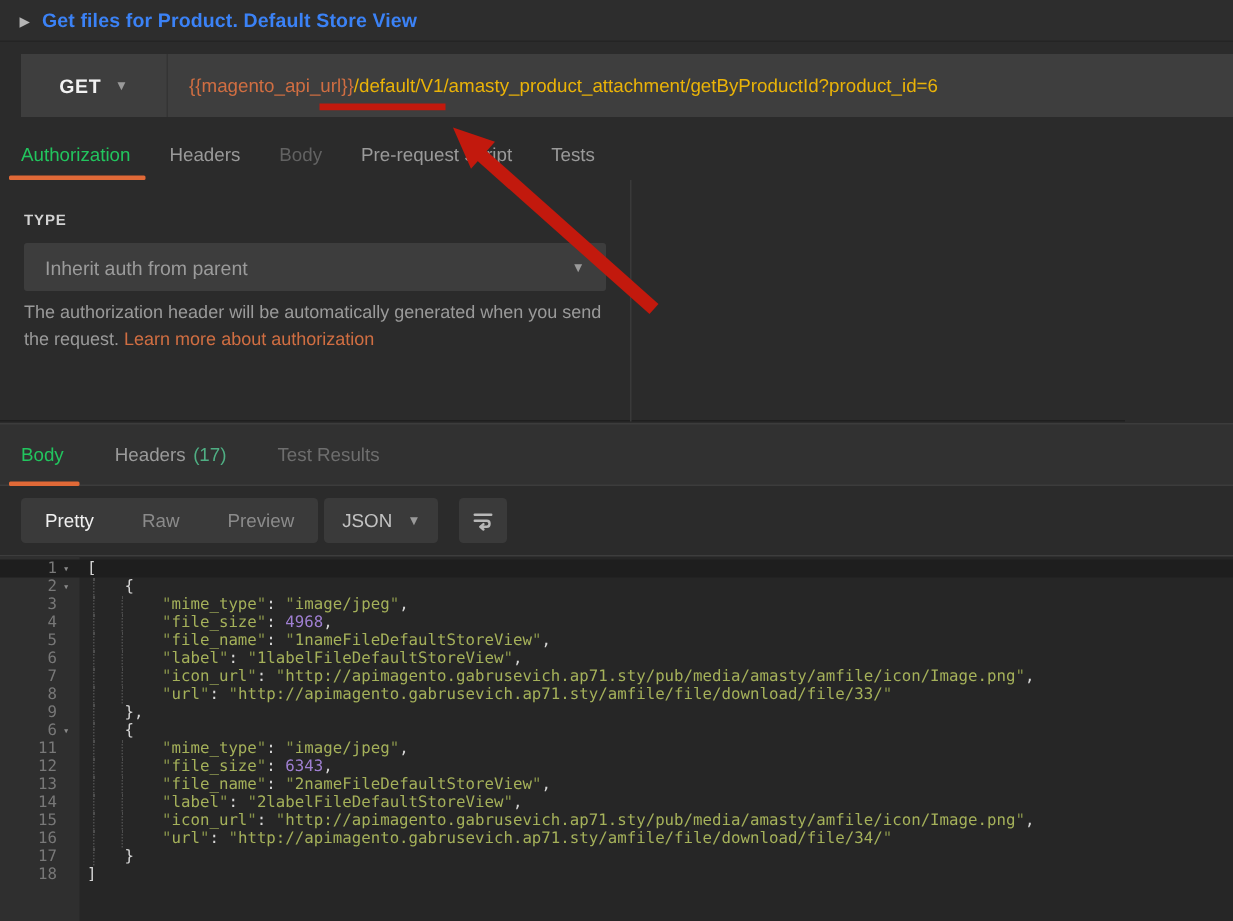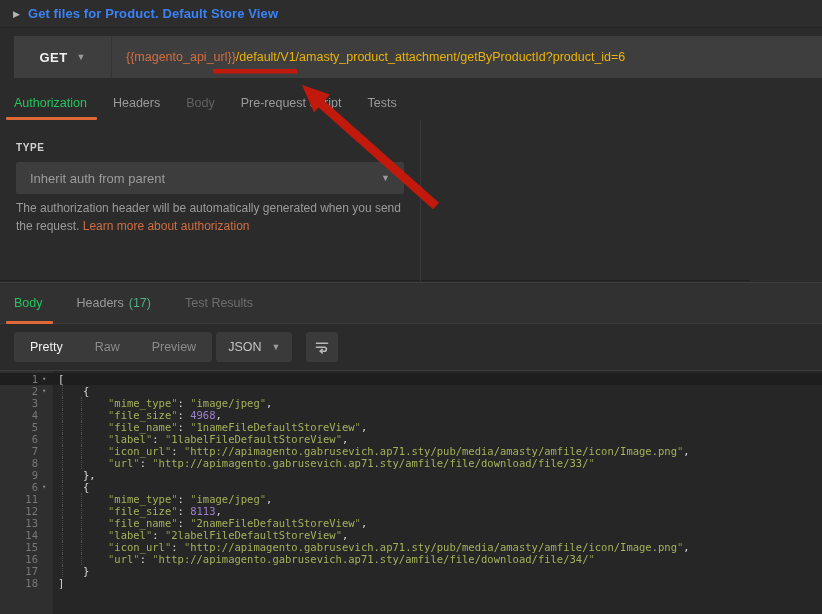--- a/index.html
+++ b/index.html
@@ -207,21 +207,21 @@
         <div class="code-row"><span class="ln">2</span><span class="fold">▾</span><span class="guide" style="left: 62px;"></span><span class="code-content" style="left: 83px;"><span class="tk-pun">{</span></span></div>
         <div class="code-row"><span class="ln">3</span><span class="guide" style="left: 62px;"></span><span class="guide" style="left: 81px;"></span><span class="code-content" style="left: 108px;"><span class="tk-q">"</span><span class="tk-key">mime_type</span><span class="tk-q">"</span><span class="tk-pun">: </span><span class="tk-q">"</span><span class="tk-str">image/jpeg</span><span class="tk-q">"</span><span class="tk-pun">,</span></span></div>
         <div class="code-row"><span class="ln">4</span><span class="guide" style="left: 62px;"></span><span class="guide" style="left: 81px;"></span><span class="code-content" style="left: 108px;"><span class="tk-q">"</span><span class="tk-key">file_size</span><span class="tk-q">"</span><span class="tk-pun">: </span><span class="tk-num">4968</span><span class="tk-pun">,</span></span></div>
         <div class="code-row"><span class="ln">5</span><span class="guide" style="left: 62px;"></span><span class="guide" style="left: 81px;"></span><span class="code-content" style="left: 108px;"><span class="tk-q">"</span><span class="tk-key">file_name</span><span class="tk-q">"</span><span class="tk-pun">: </span><span class="tk-q">"</span><span class="tk-str">1nameFileDefaultStoreView</span><span class="tk-q">"</span><span class="tk-pun">,</span></span></div>
         <div class="code-row"><span class="ln">6</span><span class="guide" style="left: 62px;"></span><span class="guide" style="left: 81px;"></span><span class="code-content" style="left: 108px;"><span class="tk-q">"</span><span class="tk-key">label</span><span class="tk-q">"</span><span class="tk-pun">: </span><span class="tk-q">"</span><span class="tk-str">1labelFileDefaultStoreView</span><span class="tk-q">"</span><span class="tk-pun">,</span></span></div>
         <div class="code-row"><span class="ln">7</span><span class="guide" style="left: 62px;"></span><span class="guide" style="left: 81px;"></span><span class="code-content" style="left: 108px;"><span class="tk-q">"</span><span class="tk-key">icon_url</span><span class="tk-q">"</span><span class="tk-pun">: </span><span class="tk-q">"</span><span class="tk-str">http://apimagento.gabrusevich.ap71.sty/pub/media/amasty/amfile/icon/Image.png</span><span class="tk-q">"</span><span class="tk-pun">,</span></span></div>
         <div class="code-row"><span class="ln">8</span><span class="guide" style="left: 62px;"></span><span class="guide" style="left: 81px;"></span><span class="code-content" style="left: 108px;"><span class="tk-q">"</span><span class="tk-key">url</span><span class="tk-q">"</span><span class="tk-pun">: </span><span class="tk-q">"</span><span class="tk-str">http://apimagento.gabrusevich.ap71.sty/amfile/file/download/file/33/</span><span class="tk-q">"</span></span></div>
         <div class="code-row"><span class="ln">9</span><span class="guide" style="left: 62px;"></span><span class="code-content" style="left: 83px;"><span class="tk-pun">},</span></span></div>
         <div class="code-row"><span class="ln">6</span><span class="fold">▾</span><span class="guide" style="left: 62px;"></span><span class="code-content" style="left: 83px;"><span class="tk-pun">{</span></span></div>
         <div class="code-row"><span class="ln">11</span><span class="guide" style="left: 62px;"></span><span class="guide" style="left: 81px;"></span><span class="code-content" style="left: 108px;"><span class="tk-q">"</span><span class="tk-key">mime_type</span><span class="tk-q">"</span><span class="tk-pun">: </span><span class="tk-q">"</span><span class="tk-str">image/jpeg</span><span class="tk-q">"</span><span class="tk-pun">,</span></span></div>
-        <div class="code-row"><span class="ln">12</span><span class="guide" style="left: 62px;"></span><span class="guide" style="left: 81px;"></span><span class="code-content" style="left: 108px;"><span class="tk-q">"</span><span class="tk-key">file_size</span><span class="tk-q">"</span><span class="tk-pun">: </span><span class="tk-num">8113</span><span class="tk-pun">,</span></span></div>
+        <div class="code-row"><span class="ln">12</span><span class="guide" style="left: 62px;"></span><span class="guide" style="left: 81px;"></span><span class="code-content" style="left: 108px;"><span class="tk-q">"</span><span class="tk-key">file_size</span><span class="tk-q">"</span><span class="tk-pun">: </span><span class="tk-num">6343</span><span class="tk-pun">,</span></span></div>
         <div class="code-row"><span class="ln">13</span><span class="guide" style="left: 62px;"></span><span class="guide" style="left: 81px;"></span><span class="code-content" style="left: 108px;"><span class="tk-q">"</span><span class="tk-key">file_name</span><span class="tk-q">"</span><span class="tk-pun">: </span><span class="tk-q">"</span><span class="tk-str">2nameFileDefaultStoreView</span><span class="tk-q">"</span><span class="tk-pun">,</span></span></div>
         <div class="code-row"><span class="ln">14</span><span class="guide" style="left: 62px;"></span><span class="guide" style="left: 81px;"></span><span class="code-content" style="left: 108px;"><span class="tk-q">"</span><span class="tk-key">label</span><span class="tk-q">"</span><span class="tk-pun">: </span><span class="tk-q">"</span><span class="tk-str">2labelFileDefaultStoreView</span><span class="tk-q">"</span><span class="tk-pun">,</span></span></div>
         <div class="code-row"><span class="ln">15</span><span class="guide" style="left: 62px;"></span><span class="guide" style="left: 81px;"></span><span class="code-content" style="left: 108px;"><span class="tk-q">"</span><span class="tk-key">icon_url</span><span class="tk-q">"</span><span class="tk-pun">: </span><span class="tk-q">"</span><span class="tk-str">http://apimagento.gabrusevich.ap71.sty/pub/media/amasty/amfile/icon/Image.png</span><span class="tk-q">"</span><span class="tk-pun">,</span></span></div>
         <div class="code-row"><span class="ln">16</span><span class="guide" style="left: 62px;"></span><span class="guide" style="left: 81px;"></span><span class="code-content" style="left: 108px;"><span class="tk-q">"</span><span class="tk-key">url</span><span class="tk-q">"</span><span class="tk-pun">: </span><span class="tk-q">"</span><span class="tk-str">http://apimagento.gabrusevich.ap71.sty/amfile/file/download/file/34/</span><span class="tk-q">"</span></span></div>
         <div class="code-row"><span class="ln">17</span><span class="guide" style="left: 62px;"></span><span class="code-content" style="left: 83px;"><span class="tk-pun">}</span></span></div>
         <div class="code-row"><span class="ln">18</span><span class="code-content" style="left: 58px;"><span class="tk-pun">]</span></span></div>
       </div>
   </div>
 
   <svg class="overlay" viewBox="0 0 822 614">

